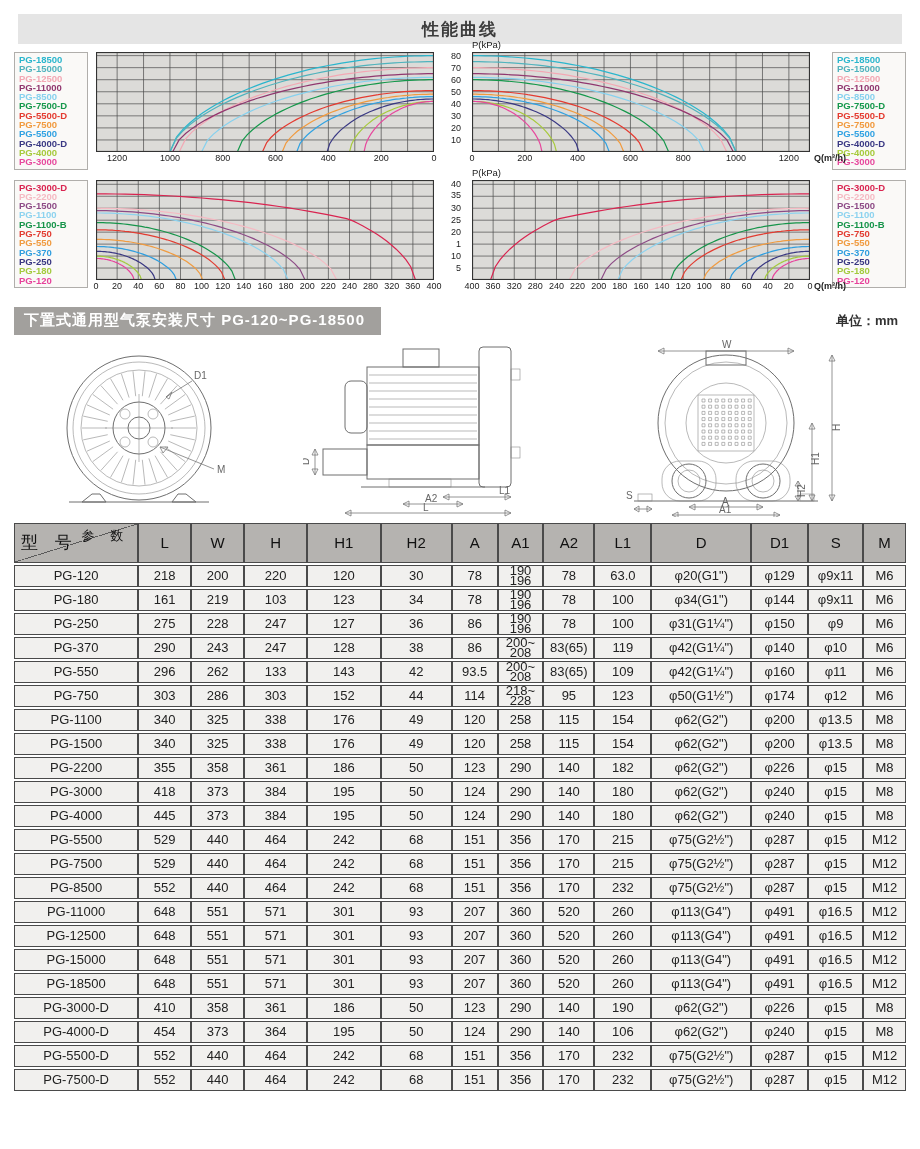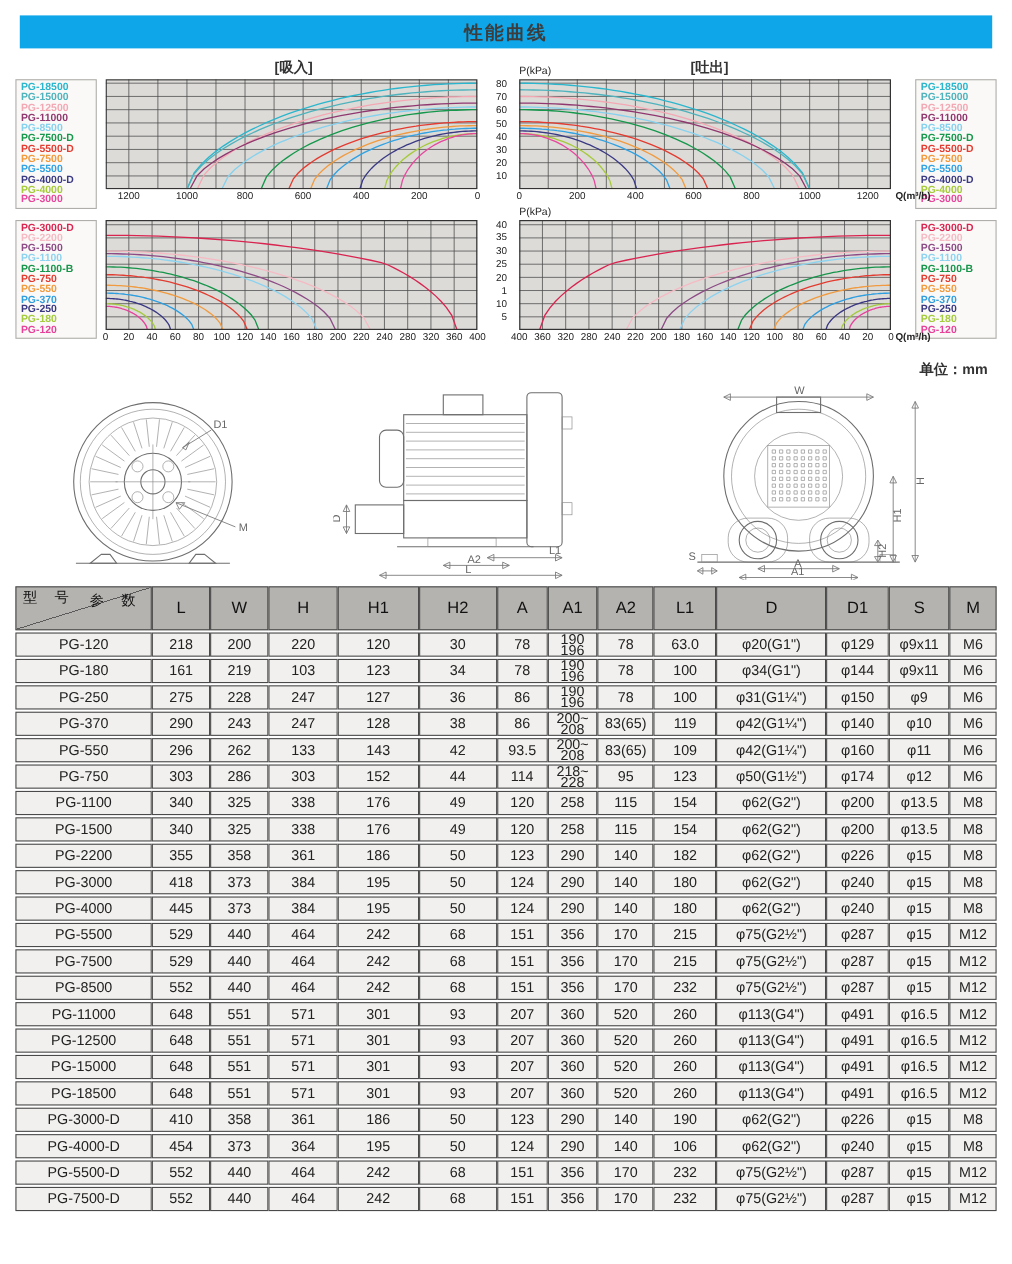--- a/index.html
+++ b/index.html
@@ -1,20 +1,20 @@
 <!DOCTYPE html>
 <html><head>
 <meta charset="utf-8">
 <style>
   html,body{margin:0;padding:0;background:#fff;}
   body{width:920px;height:1149px;overflow:hidden;font-family:"Liberation Sans","DejaVu Sans",sans-serif;color:#222;}
   .wrap{padding:0 14px;}
 
   
-  .title-bar{margin:14px 4px 0 4px;height:30px;background:#0ea5e9;display:flex;align-items:center;justify-content:center;
+  .title-bar{margin:14px 4px 0 4px;height:30px;background:#e5e5e5;display:flex;align-items:center;justify-content:center;
     font-size:17px;font-weight:bold;color:#3d3d3d;letter-spacing:2px;}
 
   
   .charts{margin-top:8px;}
   .chart-titles{display:flex;margin:2px 0 2px 0;font-size:13px;font-weight:bold;color:#333;}
   .chart-titles .lt{width:338px;margin-left:84px;text-align:center;}
   .chart-titles .rt{width:338px;margin-left:40px;text-align:center;}
   .chart-row{display:flex;align-items:flex-start;}
   .legend{width:74px;border:1px solid #b0aeab;background:#faf9f7;padding:2px 0 2px 4px;box-sizing:border-box;}
   .legend-item{font-size:9.5px;font-weight:bold;line-height:9.3px;letter-spacing:0;white-space:nowrap;}
@@ -42,35 +42,31 @@
   .dim-text{font-size:10px;fill:#666;}
 
   
   table.spec{border-collapse:separate;border-spacing:0 2px;table-layout:fixed;width:892px;margin-top:4px;}
   table.spec td{border:1px solid #4a4a4a;background:#f1f0ee;text-align:center;font-size:13px;color:#222;
     padding:0 1px;height:20px;overflow:hidden;}
   table.spec tr.head td{background:#b5b3b0;height:38px;font-size:15px;color:#111;}
   td.corner{position:relative;background:#b5b3b0 !important;
     background-image:linear-gradient(to bottom right,transparent 49.4%,#5a5a5a 49.4%,#5a5a5a 50.6%,transparent 50.6%) !important;}
   .corner .ct{position:absolute;top:3px;right:8px;font-size:13px;letter-spacing:6px;}
-  .corner .cb{position:absolute;bottom:20px;left:6px;font-size:13px;letter-spacing:6px;}
+  .corner .cb{position:absolute;bottom:8px;left:6px;font-size:17px;letter-spacing:6px;}
   td.model{font-size:13px;}
   td.small2{font-size:10px;line-height:10px;white-space:pre-line;}
 </style>
 </head>
 <body>
 
 <div class="wrap">
   <div class="title-bar">性能曲线</div>
 
   <div class="charts">
-    <div class="chart-titles">
-      <div class="lt">[吸入]</div>
-      <div class="rt">[吐出]</div>
-    </div>
 
     <div class="chart-row">
       <div class="legend">
           <div class="legend-item" style="color: rgb(42, 182, 205);">PG-18500</div>
           <div class="legend-item" style="color: rgb(79, 179, 189);">PG-15000</div>
           <div class="legend-item" style="color: rgb(243, 168, 180);">PG-12500</div>
           <div class="legend-item" style="color: rgb(144, 55, 111);">PG-11000</div>
           <div class="legend-item" style="color: rgb(134, 209, 238);">PG-8500</div>
           <div class="legend-item" style="color: rgb(21, 152, 75);">PG-7500-D</div>
           <div class="legend-item" style="color: rgb(228, 59, 48);">PG-5500-D</div>
@@ -372,20 +368,21 @@
           <div class="legend-item" style="color: rgb(240, 155, 64);">PG-550</div>
           <div class="legend-item" style="color: rgb(47, 158, 223);">PG-370</div>
           <div class="legend-item" style="color: rgb(57, 55, 130);">PG-250</div>
           <div class="legend-item" style="color: rgb(164, 202, 62);">PG-180</div>
           <div class="legend-item" style="color: rgb(231, 66, 155);">PG-120</div>
         </div>
     </div>
   </div>
 
   <div class="dim-header-row">
+    <div class="dim-header">下置式通用型气泵安装尺寸 PG-120~PG-18500</div>
     <div class="dim-unit">单位：mm</div>
   </div>
 
   <div class="drawings">
 
     <svg width="265" height="178" viewBox="0 0 265 178">
       <circle class="tech" cx="125" cy="89" r="72"></circle>
       <circle class="tech-thin" cx="125" cy="89" r="66"></circle>
       <circle class="tech-thin" cx="125" cy="89" r="58"></circle>
       <path class="tech-thin" d="M157.0,89.0L182.0,89.0M156.3,95.7L180.8,100.9M154.2,102.0L177.1,112.2M150.9,107.8L171.1,122.5M146.4,112.8L163.1,131.4M141.0,116.7L153.5,138.4M134.9,119.4L142.6,143.2M128.3,120.8L131.0,145.7M121.7,120.8L119.0,145.7M115.1,119.4L107.4,143.2M109.0,116.7L96.5,138.4M103.6,112.8L86.9,131.4M99.1,107.8L78.9,122.5M95.8,102.0L72.9,112.2M93.7,95.7L69.2,100.9M93.0,89.0L68.0,89.0M93.7,82.3L69.2,77.1M95.8,76.0L72.9,65.8M99.1,70.2L78.9,55.5M103.6,65.2L86.9,46.6M109.0,61.3L96.5,39.6M115.1,58.6L107.4,34.8M121.7,57.2L119.0,32.3M128.3,57.2L131.0,32.3M134.9,58.6L142.6,34.8M141.0,61.3L153.5,39.6M146.4,65.2L163.1,46.6M150.9,70.2L171.1,55.5M154.2,76.0L177.1,65.8M156.3,82.3L180.8,77.1"></path>

